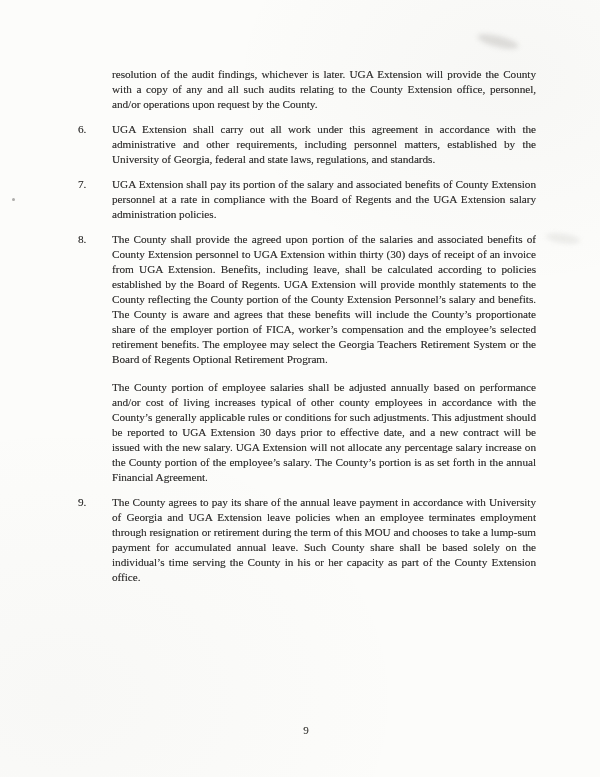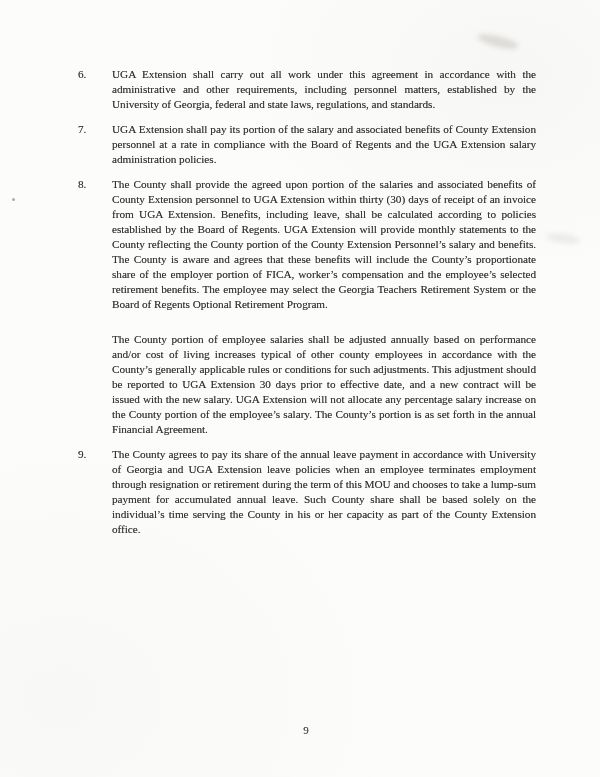--- a/index.html
+++ b/index.html
@@ -49,21 +49,21 @@
   }
 
   .item .num {
     position: absolute;
     left: -34px;
     top: 0;
     width: 28px;
     text-align: left;
   }
 
-  .item p + p { margin-top: 20px; }
+  .item p + p { margin-top: 13px; }
 
   .pageno {
     position: absolute;
     top: 724px;
     left: 306px;
     transform: translateX(-50%);
     font-size: 11px;
     color: #44433f;
     text-shadow: 0 0 0.6px rgba(60,60,60,0.5);
   }
@@ -98,20 +98,21 @@
 <body>
 
 <div class="page">
 
   <span class="smudge smudge-top-right"></span>
   <span class="smudge smudge-right-margin"></span>
   <span class="smudge speck-left-margin"></span>
 
   <div class="doc">
 
+    <p class="cont">resolution of the audit findings, whichever is later. UGA Extension will provide the County with a copy of any and all such audits relating to the County Extension office, personnel, and/or operations upon request by the County.</p>
 
     <div class="item">
       <span class="num">6.</span>
       <p>UGA Extension shall carry out all work under this agreement in accordance with the administrative and other requirements, including personnel matters, established by the University of Georgia, federal and state laws, regulations, and standards.</p>
     </div>
 
     <div class="item">
       <span class="num">7.</span>
       <p>UGA Extension shall pay its portion of the salary and associated benefits of County Extension personnel at a rate in compliance with the Board of Regents and the UGA Extension salary administration policies.</p>
     </div>

